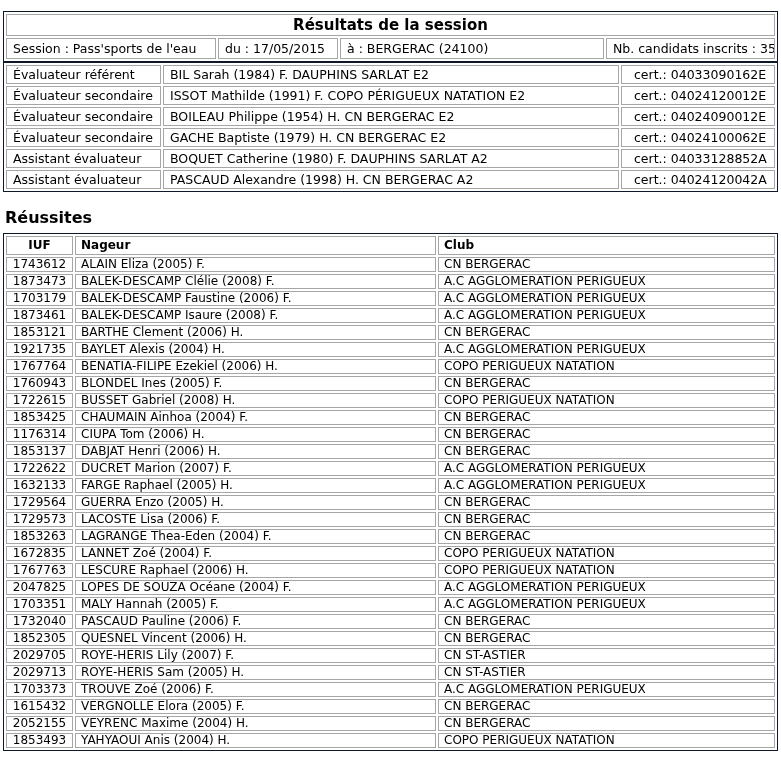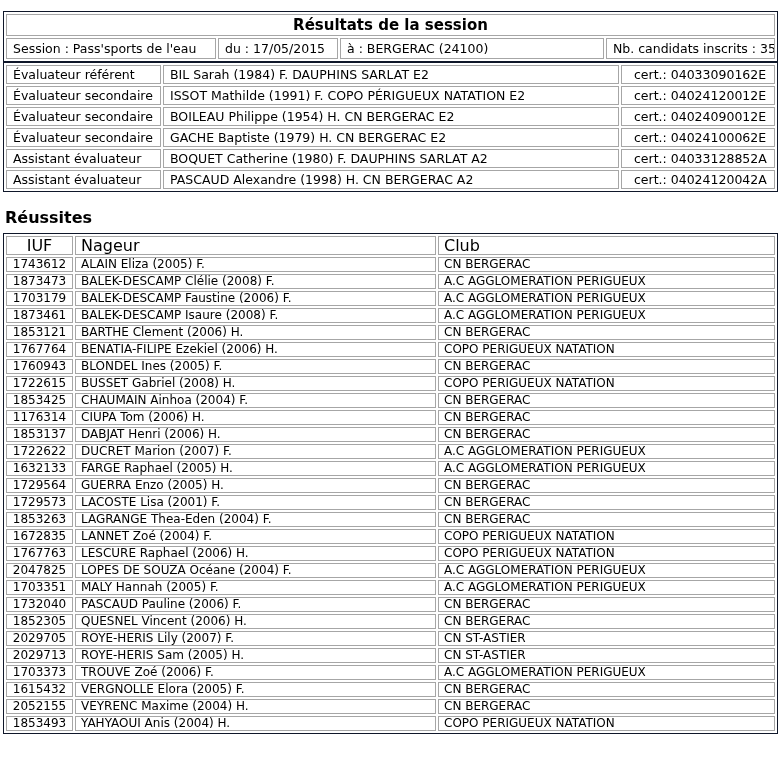--- a/index.html
+++ b/index.html
@@ -54,22 +54,22 @@
   }
   .eval-table td.cert-cell { padding-left: 12px; }
 
   
   .reussites-heading {
     font-size: 16px;
     font-weight: bold;
     margin: 16px 0 6px 2px;
   }
   .results-table th {
-    font-weight: normal;
-    font-size: 16px;
+    font-weight: bold;
+    font-size: 12px;
     line-height: 15px;
     padding: 1px 5px;
   }
   .results-table td {
     font-size: 12px;
     line-height: 13px;
     padding: 0 5px;
   }
   .results-table .iuf-col { text-align: center; }
 </style>
@@ -182,20 +182,25 @@
     <td>BALEK-DESCAMP Isaure (2008) F.</td>
     <td>A.C AGGLOMERATION PERIGUEUX</td>
   </tr>
 
   <tr>
     <td class="iuf-col">1853121</td>
     <td>BARTHE Clement (2006) H.</td>
     <td>CN BERGERAC</td>
   </tr>
 
+  <tr>
+    <td class="iuf-col">1921735</td>
+    <td>BAYLET Alexis (2004) H.</td>
+    <td>A.C AGGLOMERATION PERIGUEUX</td>
+  </tr>
 
   <tr>
     <td class="iuf-col">1767764</td>
     <td>BENATIA-FILIPE Ezekiel (2006) H.</td>
     <td>COPO PÉRIGUEUX NATATION</td>
   </tr>
 
   <tr>
     <td class="iuf-col">1760943</td>
     <td>BLONDEL Ines (2005) F.</td>
@@ -239,21 +244,21 @@
   </tr>
 
   <tr>
     <td class="iuf-col">1729564</td>
     <td>GUERRA Enzo (2005) H.</td>
     <td>CN BERGERAC</td>
   </tr>
 
   <tr>
     <td class="iuf-col">1729573</td>
-    <td>LACOSTE Lisa (2001) F.</td>
+    <td>LACOSTE Lisa (2006) F.</td>
     <td>CN BERGERAC</td>
   </tr>
 
   <tr>
     <td class="iuf-col">1853263</td>
     <td>LAGRANGE Thea-Eden (2004) F.</td>
     <td>CN BERGERAC</td>
   </tr>
 
   <tr>

